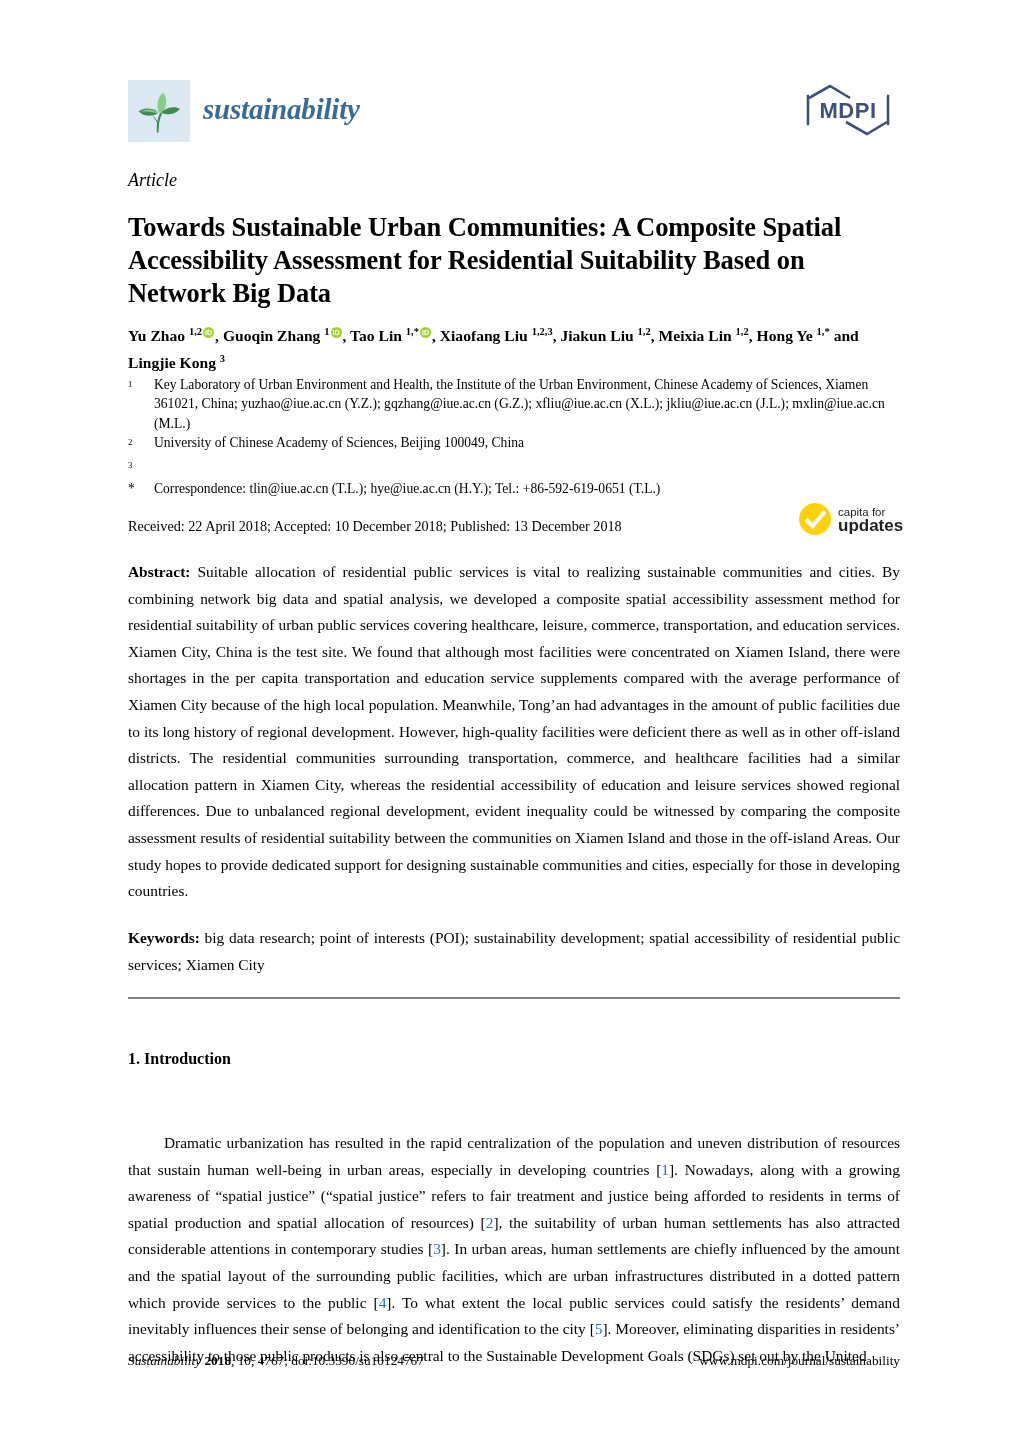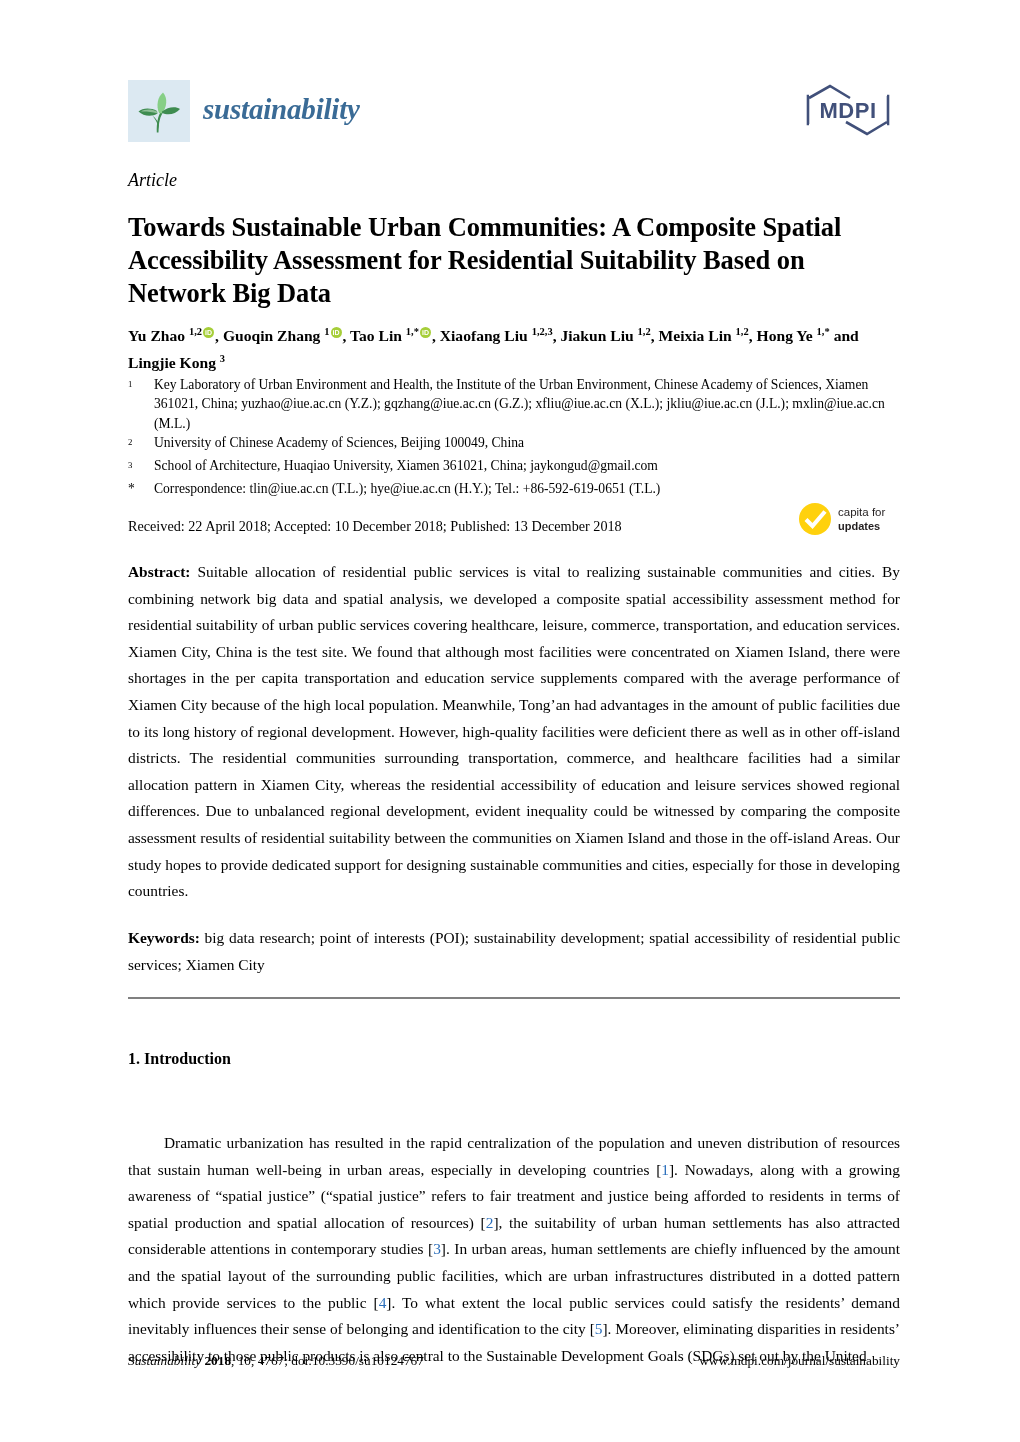--- a/index.html
+++ b/index.html
@@ -136,21 +136,21 @@
     left: 798px; top: 502px;
     display: flex;
     align-items: center;
     gap: 6px;
   }
   .cfu-text {
     font-family: "Liberation Sans", sans-serif;
     line-height: 14px;
   }
   .cfu-text .l1 { font-size: 11.5px; color: #231f20; display:block; }
-  .cfu-text .l2 { font-size: 11px; color: #231f20; font-weight: bold; display:block; }
+  .cfu-text .l2 { font-size: 17px; color: #231f20; font-weight: bold; display:block; }
 
   
   .abstract {
     position: absolute;
     left: 128px; top: 559px;
     width: 772px;
     font-size: 15.4px;
     line-height: 26.6px;
     text-align: justify;
   }
@@ -247,21 +247,20 @@
       <div class="aff-row">
         <div class="aff-marker sup-num"><sup>1</sup></div>
         <div class="aff-text">Key Laboratory of Urban Environment and Health, the Institute of the Urban Environment, Chinese Academy of Sciences, Xiamen 361021, China; yuzhao@iue.ac.cn (Y.Z.); gqzhang@iue.ac.cn (G.Z.); xfliu@iue.ac.cn (X.L.); jkliu@iue.ac.cn (J.L.); mxlin@iue.ac.cn (M.L.)</div>
       </div>
       <div class="aff-row">
         <div class="aff-marker sup-num"><sup>2</sup></div>
         <div class="aff-text">University of Chinese Academy of Sciences, Beijing 100049, China</div>
       </div>
       <div class="aff-row">
         <div class="aff-marker sup-num"><sup>3</sup></div>
-        <div class="aff-text">School of Architecture, Huaqiao University, Xiamen 361021, China; jaykongud@gmail.com</div>
       </div>
       <div class="aff-row">
         <div class="aff-marker star">*</div>
         <div class="aff-text">Correspondence: tlin@iue.ac.cn (T.L.); hye@iue.ac.cn (H.Y.); Tel.: +86-592-619-0651 (T.L.)</div>
       </div>
     </div>
 
   <div class="received">Received: 22 April 2018; Accepted: 10 December 2018; Published: 13 December 2018</div>
 
   <div class="cfu">

